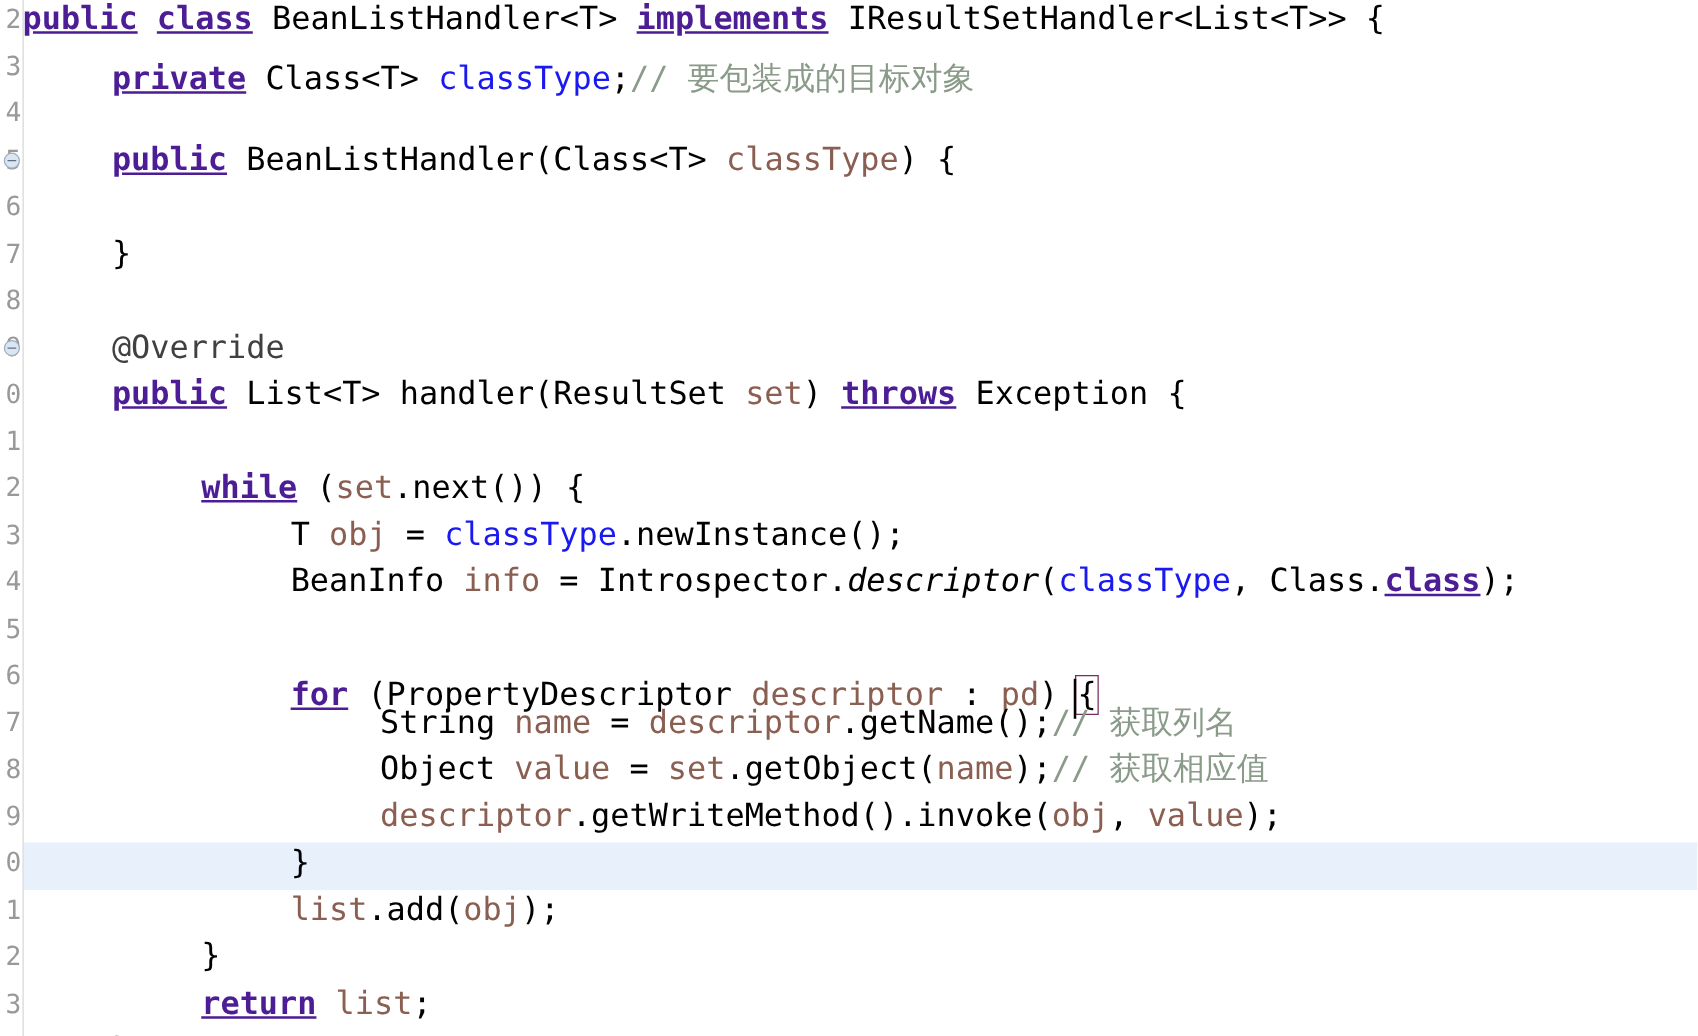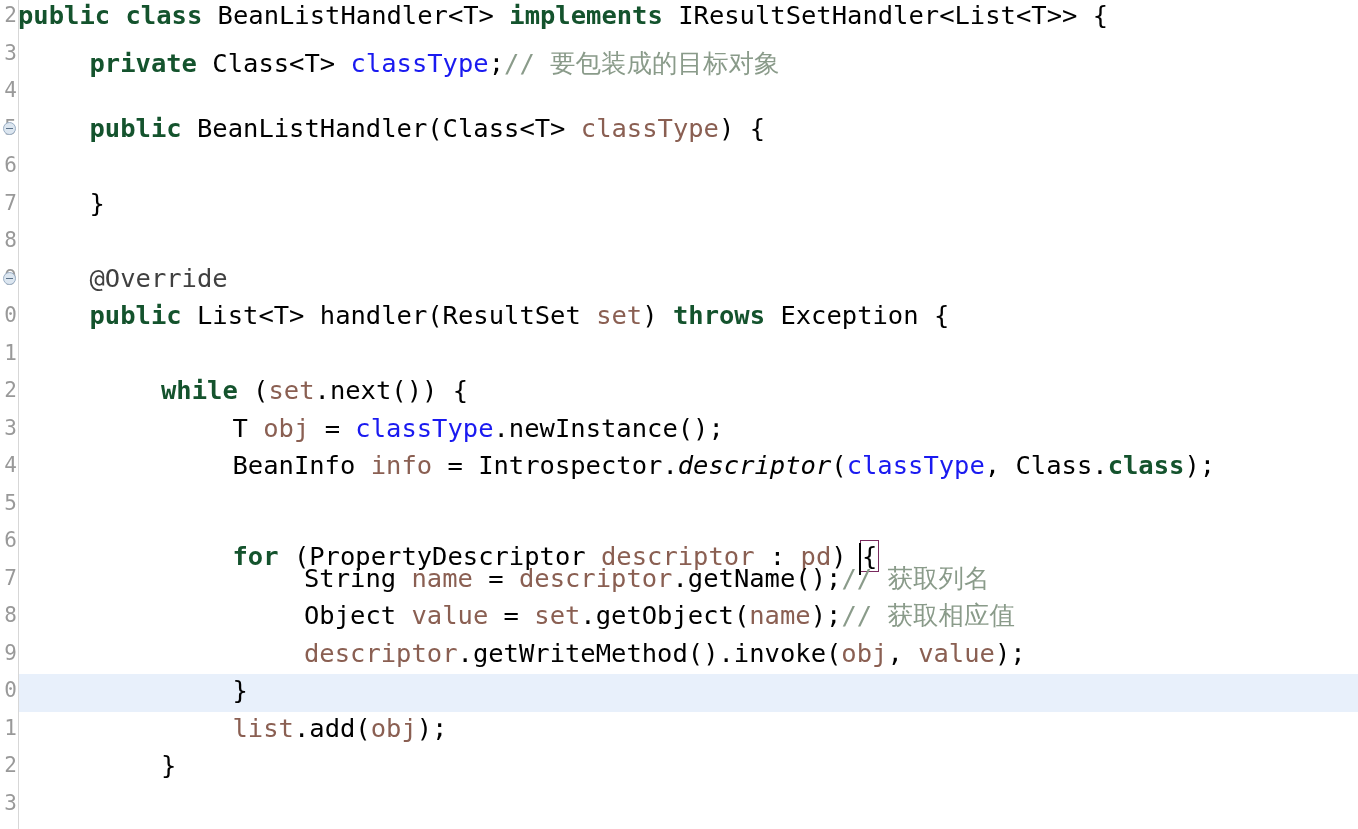--- a/index.html
+++ b/index.html
@@ -94,21 +94,21 @@
     line-height: 37.5px;
     white-space: pre;
     font-family: "DejaVu Sans Mono", "Liberation Mono", monospace;
     font-size: 25.5px;
     letter-spacing: 0px;
     color: #000000;
     z-index: 2;
   }
 
   
-  .kw       { color: #14532d; font-weight: bold; }
+  .kw       { color: #4c1d95; font-weight: bold; text-decoration: underline; }
   .plain    { color: #000000; }
   .field    { color: #1a1af0; }
   .local    { color: #8a5f52; }
   .comment  { color: #8a9b8a; }
   .annot    { color: #404040; }
   .static-m { color: #000000; font-style: italic; }
   .cjk      { font-family: "DejaVu Sans", "Liberation Sans", sans-serif; }
 
   
   .brace-box {
@@ -148,20 +148,21 @@
       <div class="code-line" style="top: 372px; left: 143px;"><span class="kw">while</span><span class="plain"> (</span><span class="local">set</span><span class="plain">.next()) {</span></div>
       <div class="code-line" style="top: 409.5px; left: 214.5px;"><span class="plain">T </span><span class="local">obj</span><span class="plain"> = </span><span class="field">classType</span><span class="plain">.newInstance();</span></div>
       <div class="code-line" style="top: 447px; left: 214.5px;"><span class="plain">BeanInfo </span><span class="local">info</span><span class="plain"> = Introspector.</span><span class="static-m">descriptor</span><span class="plain">(</span><span class="field">classType</span><span class="plain">, Class.</span><span class="kw">class</span><span class="plain">);</span></div>
       <div class="code-line" style="top: 538px; left: 214.5px;"><span class="kw">for</span><span class="plain"> (PropertyDescriptor </span><span class="local">descriptor</span><span class="plain"> : </span><span class="local">pd</span><span class="plain">) </span><span class="brace-box"><span class="caret-bar"></span><span class="plain">{</span></span></div>
       <div class="code-line" style="top: 559.5px; left: 286px;"><span class="plain">String </span><span class="local">name</span><span class="plain"> = </span><span class="local">descriptor</span><span class="plain">.getName();</span><span class="comment">// </span><span class="comment cjk">获取列名</span></div>
       <div class="code-line" style="top: 597px; left: 286px;"><span class="plain">Object </span><span class="local">value</span><span class="plain"> = </span><span class="local">set</span><span class="plain">.getObject(</span><span class="local">name</span><span class="plain">);</span><span class="comment">// </span><span class="comment cjk">获取相应值</span></div>
       <div class="code-line" style="top: 634.5px; left: 286px;"><span class="local">descriptor</span><span class="plain">.getWriteMethod().invoke(</span><span class="local">obj</span><span class="plain">, </span><span class="local">value</span><span class="plain">);</span></div>
       <div class="code-line" style="top: 672px; left: 214.5px;"><span class="plain">}</span></div>
       <div class="code-line" style="top: 709.5px; left: 214.5px;"><span class="local">list</span><span class="plain">.add(</span><span class="local">obj</span><span class="plain">);</span></div>
       <div class="code-line" style="top: 747px; left: 143px;"><span class="plain">}</span></div>
+      <div class="code-line" style="top: 784.5px; left: 143px;"><span class="kw">return</span><span class="plain"> </span><span class="local">list</span><span class="plain">;</span></div>
       <div class="code-line" style="top: 822px; left: 71.5px;"><span class="plain">}</span></div>
     </div>
 
   <div class="gutter">
       <div class="gutter-line" style="top: -3px;">2</div>
       <div class="gutter-line" style="top: 34.5px;">3</div>
       <div class="gutter-line" style="top: 72px;">4</div>
       <div class="gutter-line" style="top: 109.5px;">5</div>
       <div class="gutter-line" style="top: 147px;">6</div>
       <div class="gutter-line" style="top: 184.5px;">7</div>

